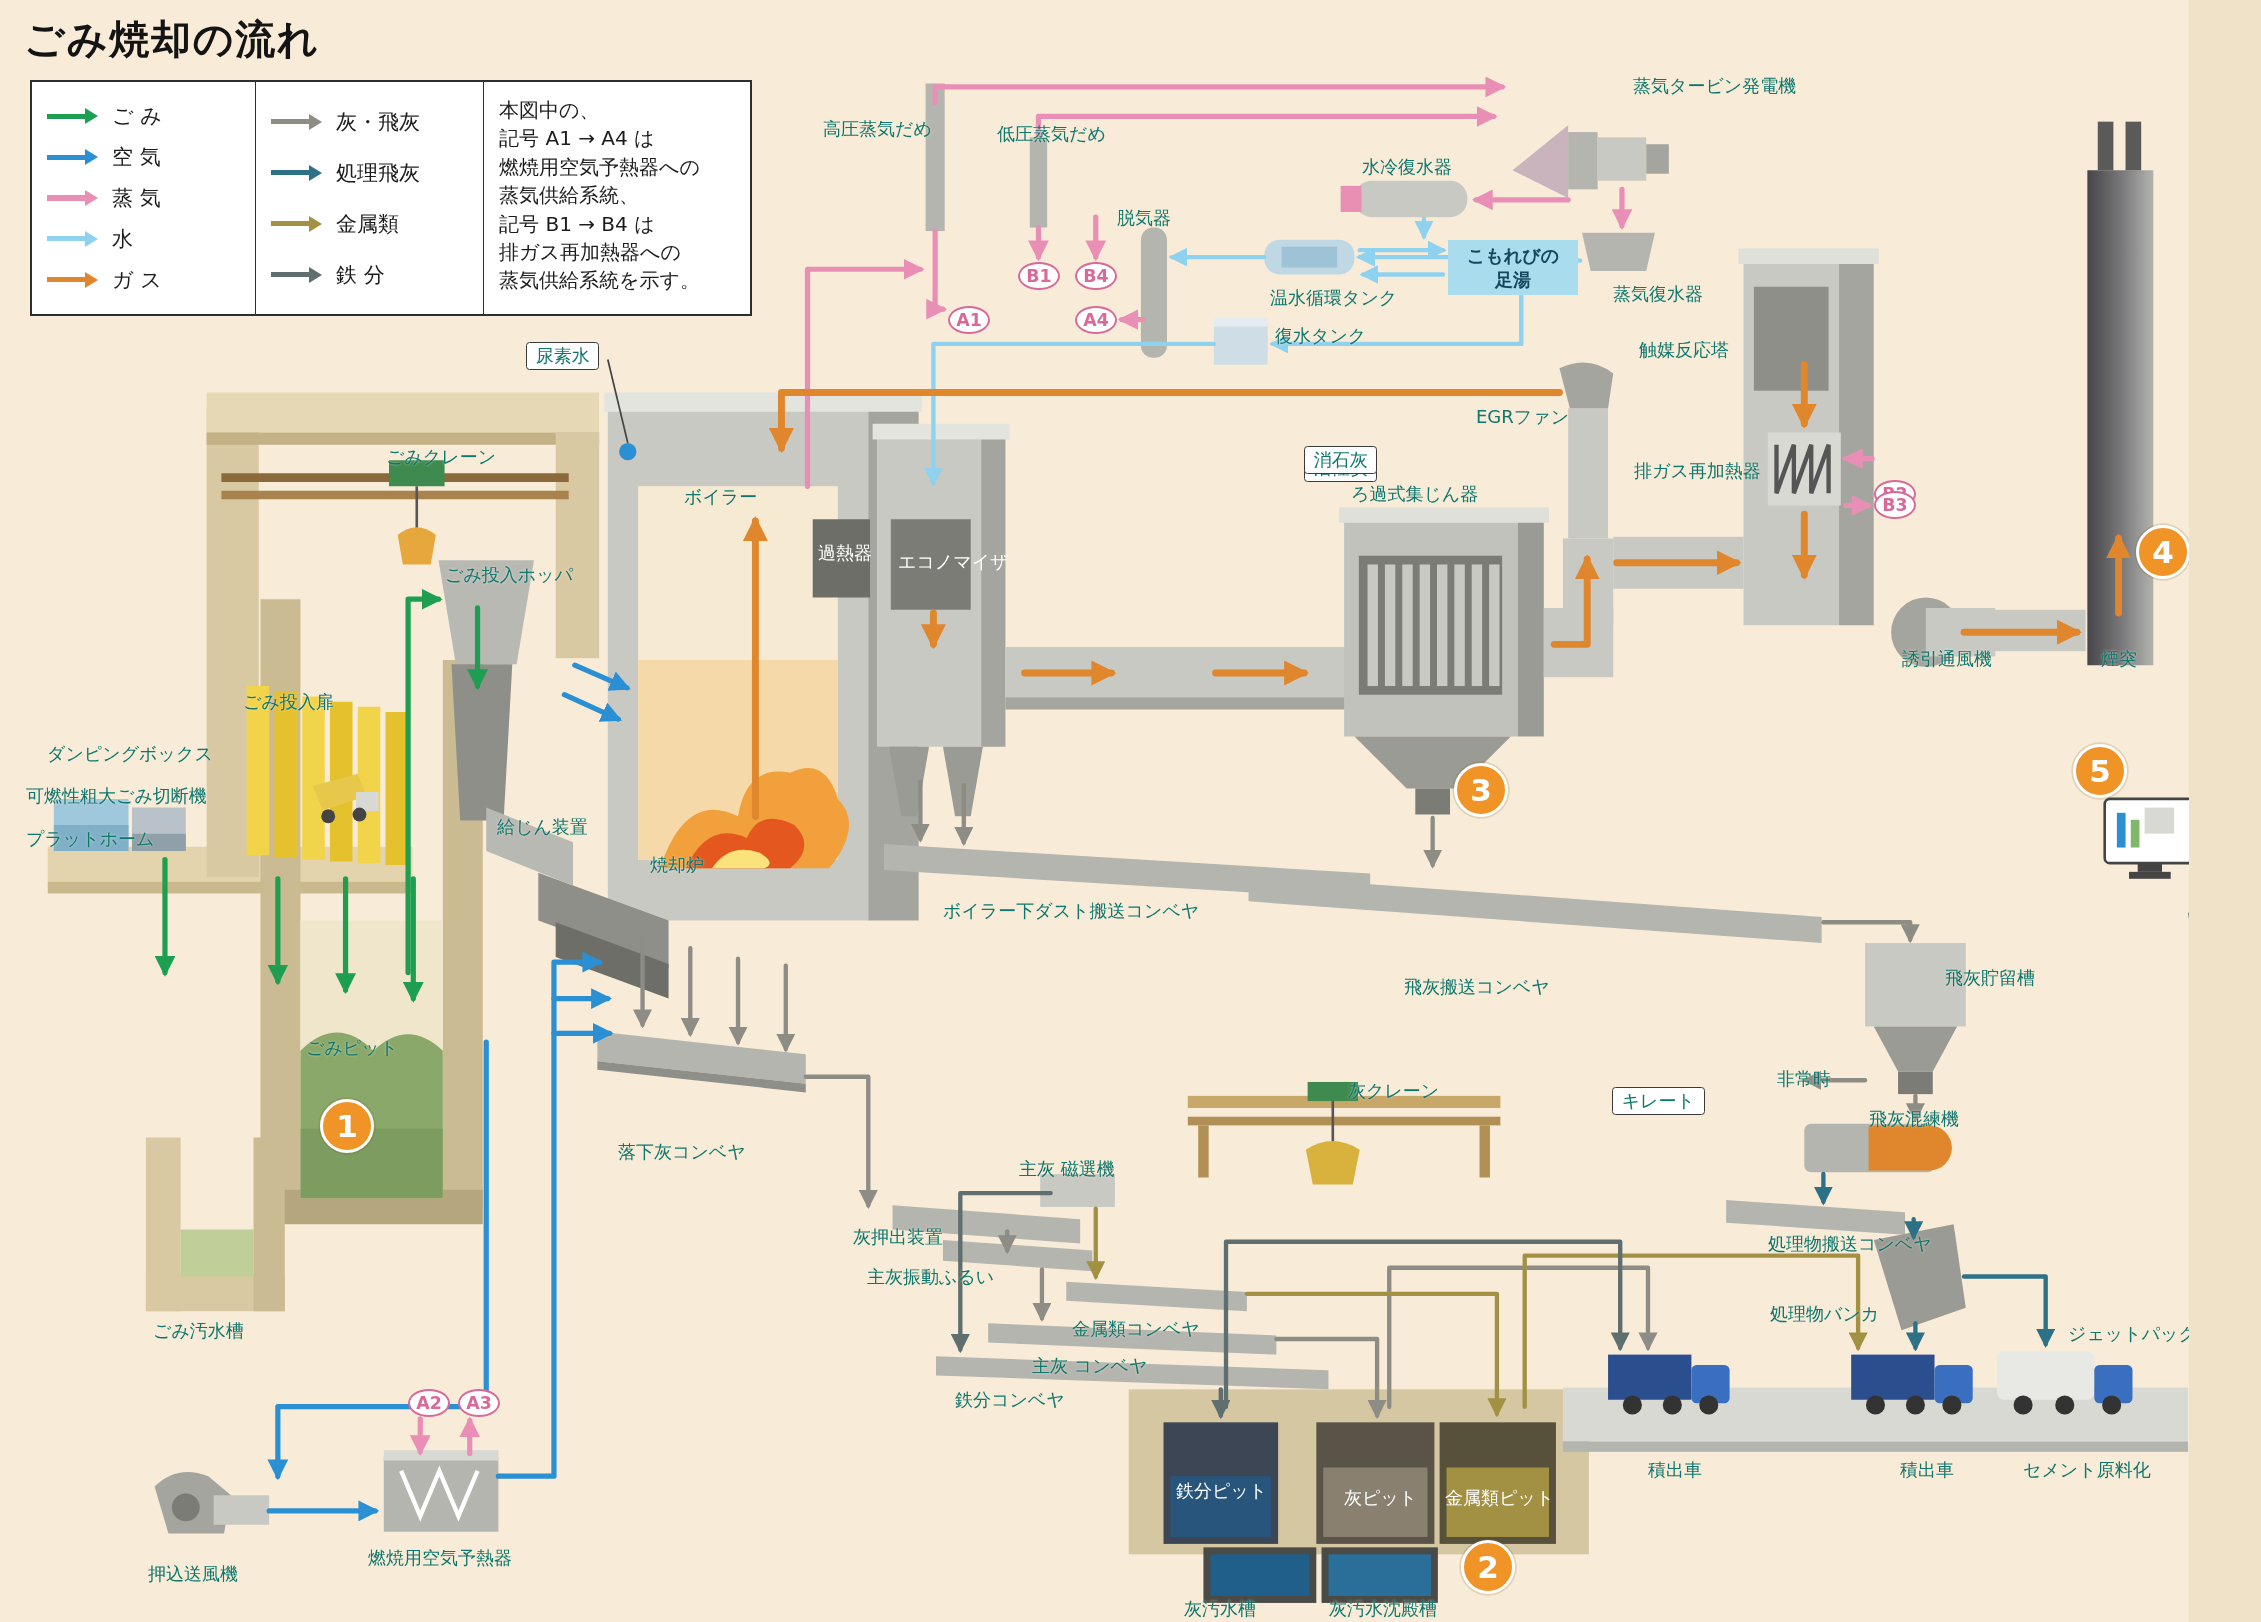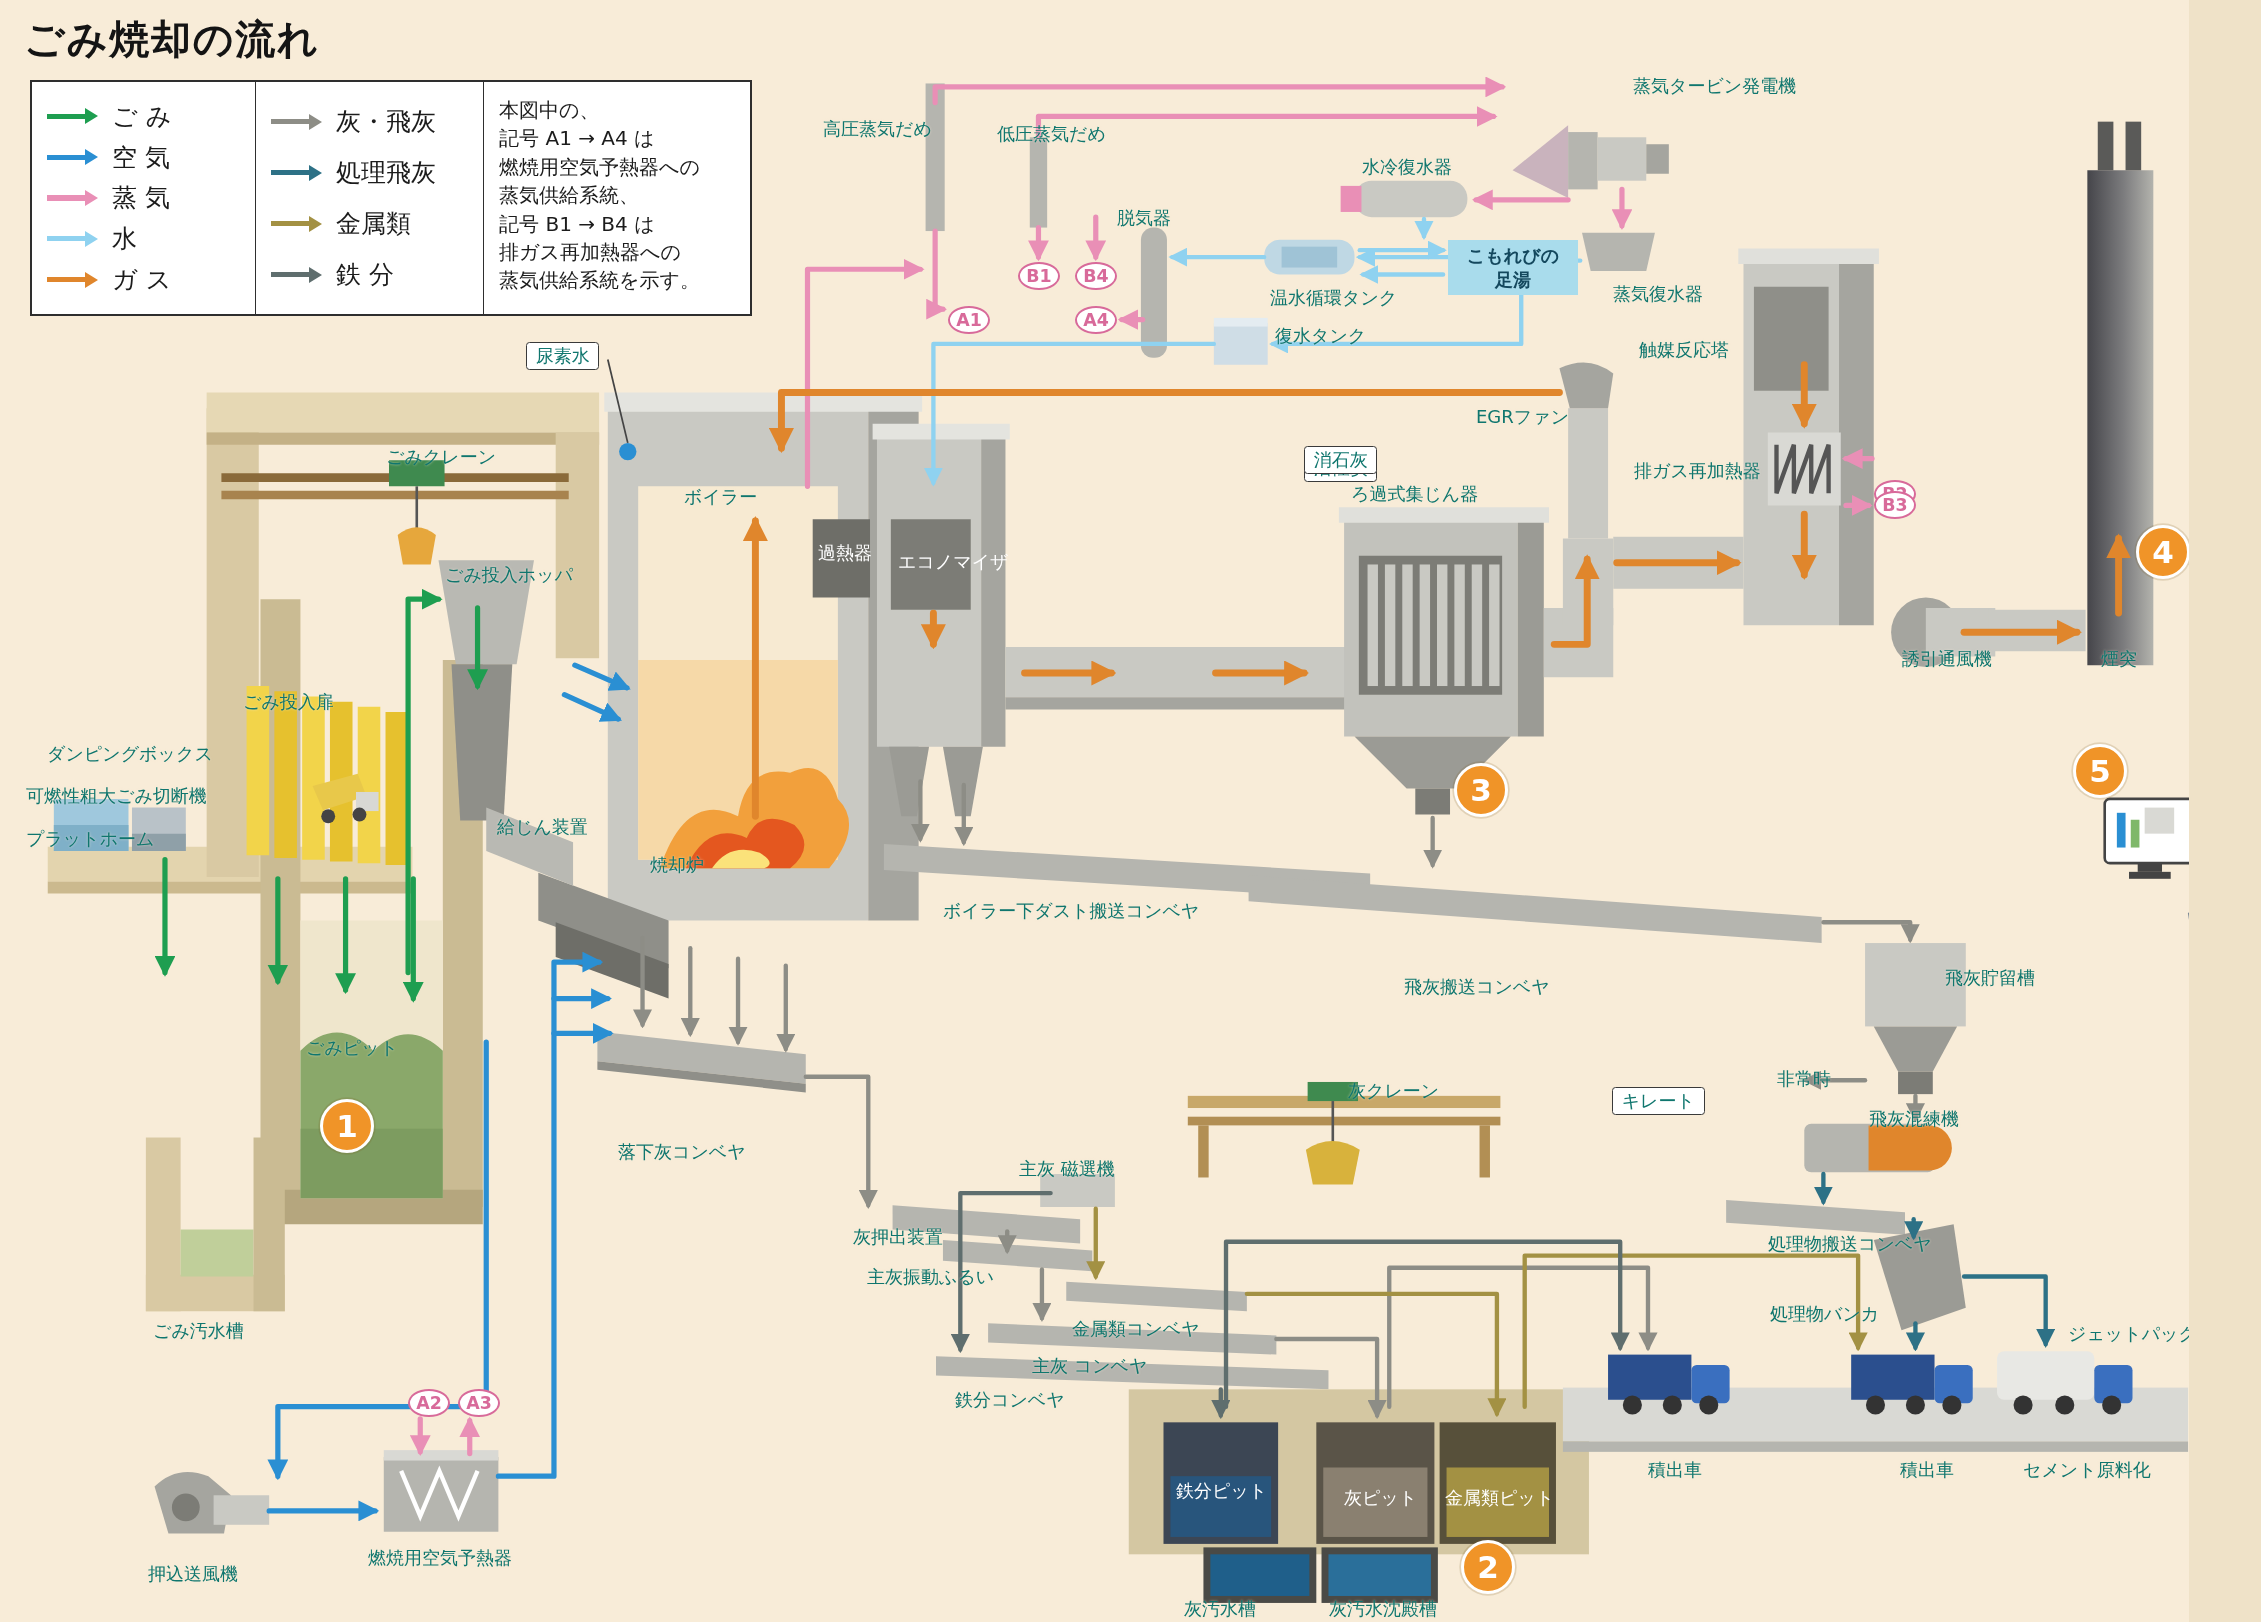--- a/index.html
+++ b/index.html
@@ -6,21 +6,21 @@
   body{font-family:"DejaVu Sans","Liberation Sans",sans-serif;background:#efe2c8}
   .canvas{position:relative;width:2189px;height:1623px;background:var(--c-bg,#f8ecd8);overflow:hidden}
   svg.art{position:absolute;left:0;top:0}
   .title{position:absolute;left:24px;top:12px;font-size:40px;font-weight:bold;color:#141414;letter-spacing:1.7px}
   .legend{position:absolute;left:29.5px;top:80px;width:722px;height:236px;background:#fff;border:2.6px solid #2e2e2e;display:flex}
   .lcol{padding:14px 15.6px;display:flex;flex-direction:column;justify-content:space-around;border-right:1.7px solid #2e2e2e}
   .lcol.c1{width:224px}
   .lcol.c2{width:228px}
   .lnote{flex:1;padding:14px 15.6px;font-size:20px;line-height:1.42;color:#1c1c1c;border-right:none}
   .lg-row{display:flex;align-items:center;gap:14px}
-  .lg-row .ltext{font-size:25px;color:#1c1c1c}
+  .lg-row .ltext{font-size:21px;color:#1c1c1c}
   .larrow{display:inline-flex;align-items:center}
   .larrow .shaft{display:inline-block;width:38px;height:5.2px;background:var(--ac)}
   .larrow .head{display:inline-block;width:0;height:0;border-top:8.7px solid transparent;border-bottom:8.7px solid transparent;border-left:13px solid var(--ac)}
   .lbl{position:absolute;font-size:18px;color:#0f766e;white-space:nowrap;line-height:1.25;text-shadow:0 0 2.6px rgba(248,236,216,.7)}
   .lbl.white{color:#fff;text-shadow:none}
   .lbl.box{background:#fff;border:1.7px solid #3a3a3a;border-radius:3.5px;padding:1.7px 8.7px;text-shadow:none}
   .lbl.bluebox{background:#a9dcec;color:#14485e;font-weight:bold;padding:4.3px 10.4px;white-space:normal;width:130px;text-align:center;line-height:1.3;text-shadow:none}
   .mk{position:absolute;width:42px;height:28px;border:2.6px solid var(--c-marker,#d86a9a);border-radius:50%;background:#fff;color:var(--c-marker,#d86a9a);font-weight:bold;font-size:17.4px;display:flex;align-items:center;justify-content:center}
   .step{position:absolute;width:54px;height:54px;border-radius:50%;background:var(--c-step,#f09428);border:3.5px solid #fff;box-shadow:0 0 0 1.7px rgba(120,90,30,.18);color:#fff;font-weight:bold;font-size:31px;display:flex;align-items:center;justify-content:center}
   

